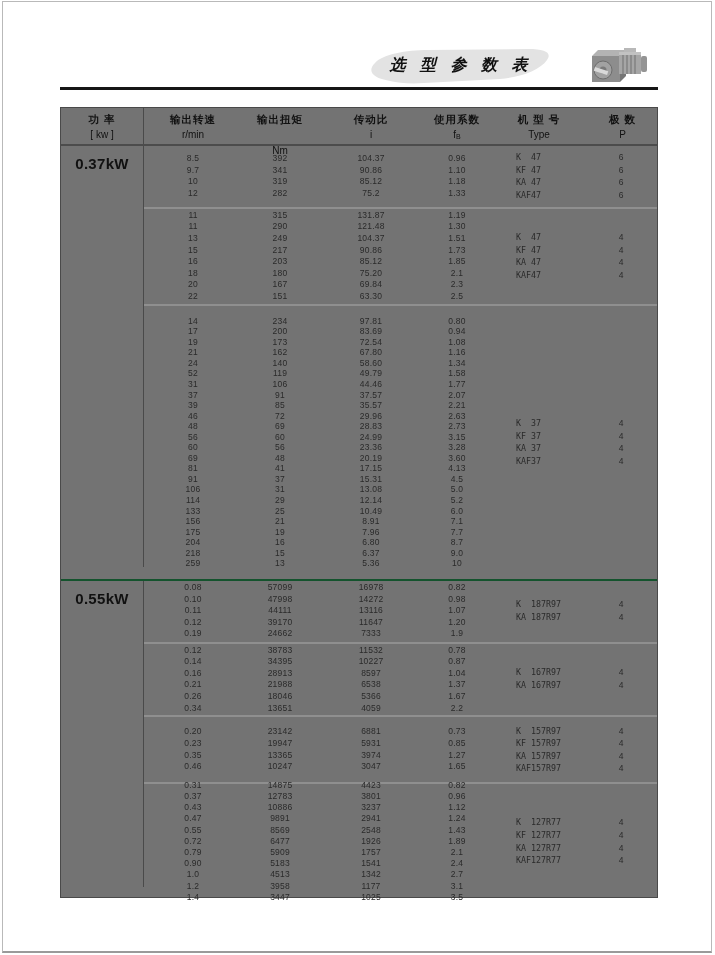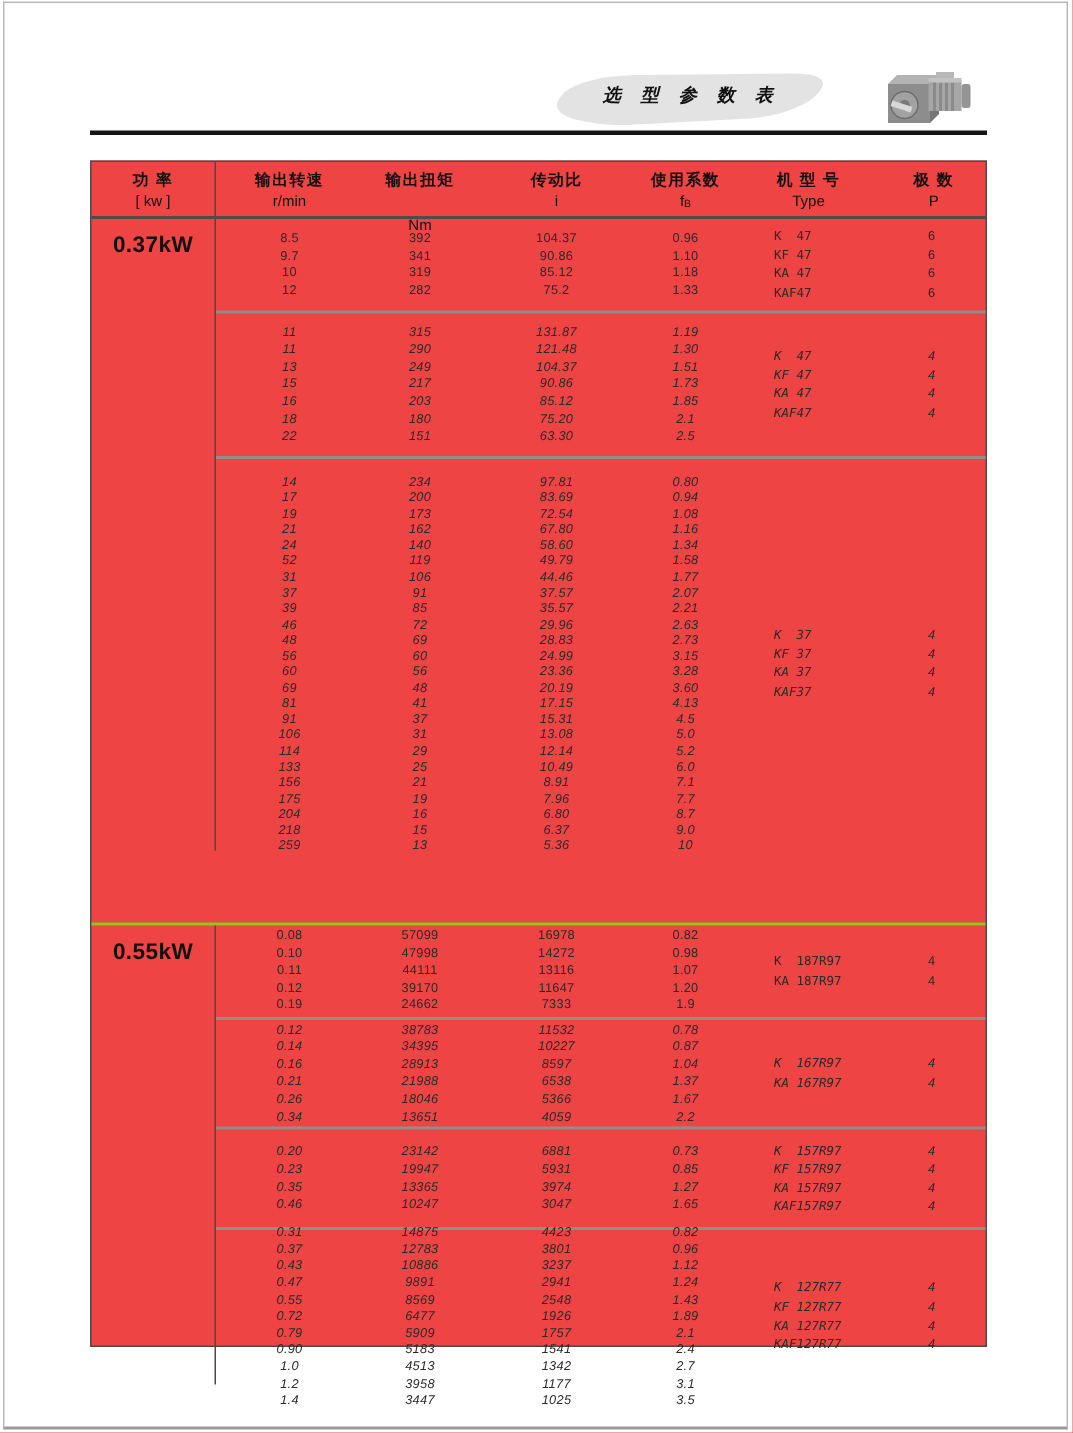--- a/index.html
+++ b/index.html
@@ -10,54 +10,54 @@
   }
   .page-frame{
     position:absolute;left:2px;top:1px;width:708px;height:949px;
     border:1px solid #b9b9b9;border-bottom:2px solid #9a9a9a;pointer-events:none;
   }
   
   .banner{position:absolute;left:366px;top:46px;width:186px;height:40px;}
   .banner svg{position:absolute;left:0;top:0;}
   .banner-title{
     position:absolute;left:0;top:9px;width:100%;text-align:center;
-    font-style:italic;font-weight:bold;font-size:12px;letter-spacing:5px;
+    font-style:italic;font-weight:bold;font-size:16px;letter-spacing:5px;
     color:#111;padding-left:4px;box-sizing:border-box;
   }
   .motor{position:absolute;left:586px;top:42px;}
   .toprule{position:absolute;left:60px;top:87px;width:598px;height:2.5px;background:#161616;}
   
   .gtable{
     position:absolute;left:60px;top:107px;width:598px;height:791px;
-    border:1.5px solid #4a4a4a;box-sizing:border-box;background:#ef4444;
+    border:1.5px solid #4a4a4a;box-sizing:border-box;background:#737373;
   }
   .thead{display:flex;height:38px;border-bottom:2px solid #4c4c4c;box-sizing:border-box;}
   .th{display:flex;flex-direction:column;justify-content:space-between;
       padding:5px 0 4px 0;text-align:center;box-sizing:border-box;}
   .th .zh{font-size:10.5px;font-weight:bold;letter-spacing:1px;color:#111;}
   .th .en{font-size:10px;color:#111;}
   .th-power{width:83px;border-right:1.4px solid #4a4a4a;}
   .th-speed{width:98px;}
   .th-torque{width:76px;gap:18px;}
   .th-ratio{width:106px;}
   .th-factor{width:66px;}
   .th-type{width:98px;}
   .th-poles{width:70px;flex:1;}
   .sub{font-size:7px;vertical-align:-1px;}
   
   .sec{position:relative;box-sizing:border-box;}
-  .sec + .sec{border-top:2px solid #84cc16;margin-top:36px;}
+  .sec + .sec{border-top:2px solid #14532d;}
   .power{
     position:absolute;left:0;top:0;bottom:12px;width:83px;box-sizing:border-box;
     border-right:1.4px solid #4a4a4a;text-align:center;padding-top:9px;
     font-weight:bold;font-size:15px;letter-spacing:0.3px;color:#111;
   }
   .sec-right{position:absolute;left:83px;right:0;top:0;bottom:0;display:flex;flex-direction:column;}
   .grp{position:relative;box-sizing:border-box;}
-  .grp + .grp{border-top:2px solid #8f8f8f;font-style:italic;}
+  .grp + .grp{border-top:2px solid #8f8f8f;}
   .rows{position:absolute;left:0;right:0;top:0;bottom:0;
         display:flex;flex-direction:column;justify-content:center;}
   .r{display:flex;}
   .c{display:inline-block;text-align:center;font-size:8.5px;letter-spacing:0.2px;color:#2a2a2a;}
   .cs{width:98px;}
   .ct{width:76px;}
   .cr{width:106px;}
   .cf{width:66px;}
   .models{
     position:absolute;left:372px;top:50%;transform:translateY(-50%);
@@ -202,20 +202,26 @@
                 <span class="c cr">85.12</span>
                 <span class="c cf">1.85</span>
               </div>
               <div class="r">
                 <span class="c cs">18</span>
                 <span class="c ct">180</span>
                 <span class="c cr">75.20</span>
                 <span class="c cf">2.1</span>
               </div>
               <div class="r">
+                <span class="c cs">20</span>
+                <span class="c ct">167</span>
+                <span class="c cr">69.84</span>
+                <span class="c cf">2.3</span>
+              </div>
+              <div class="r">
                 <span class="c cs">22</span>
                 <span class="c ct">151</span>
                 <span class="c cr">63.30</span>
                 <span class="c cf">2.5</span>
               </div>
             </div>
             <div class="models"><div>K  47</div><div>KF 47</div><div>KA 47</div><div>KAF47</div></div>
             <div class="polescol">
               <div>4</div>
               <div>4</div>

